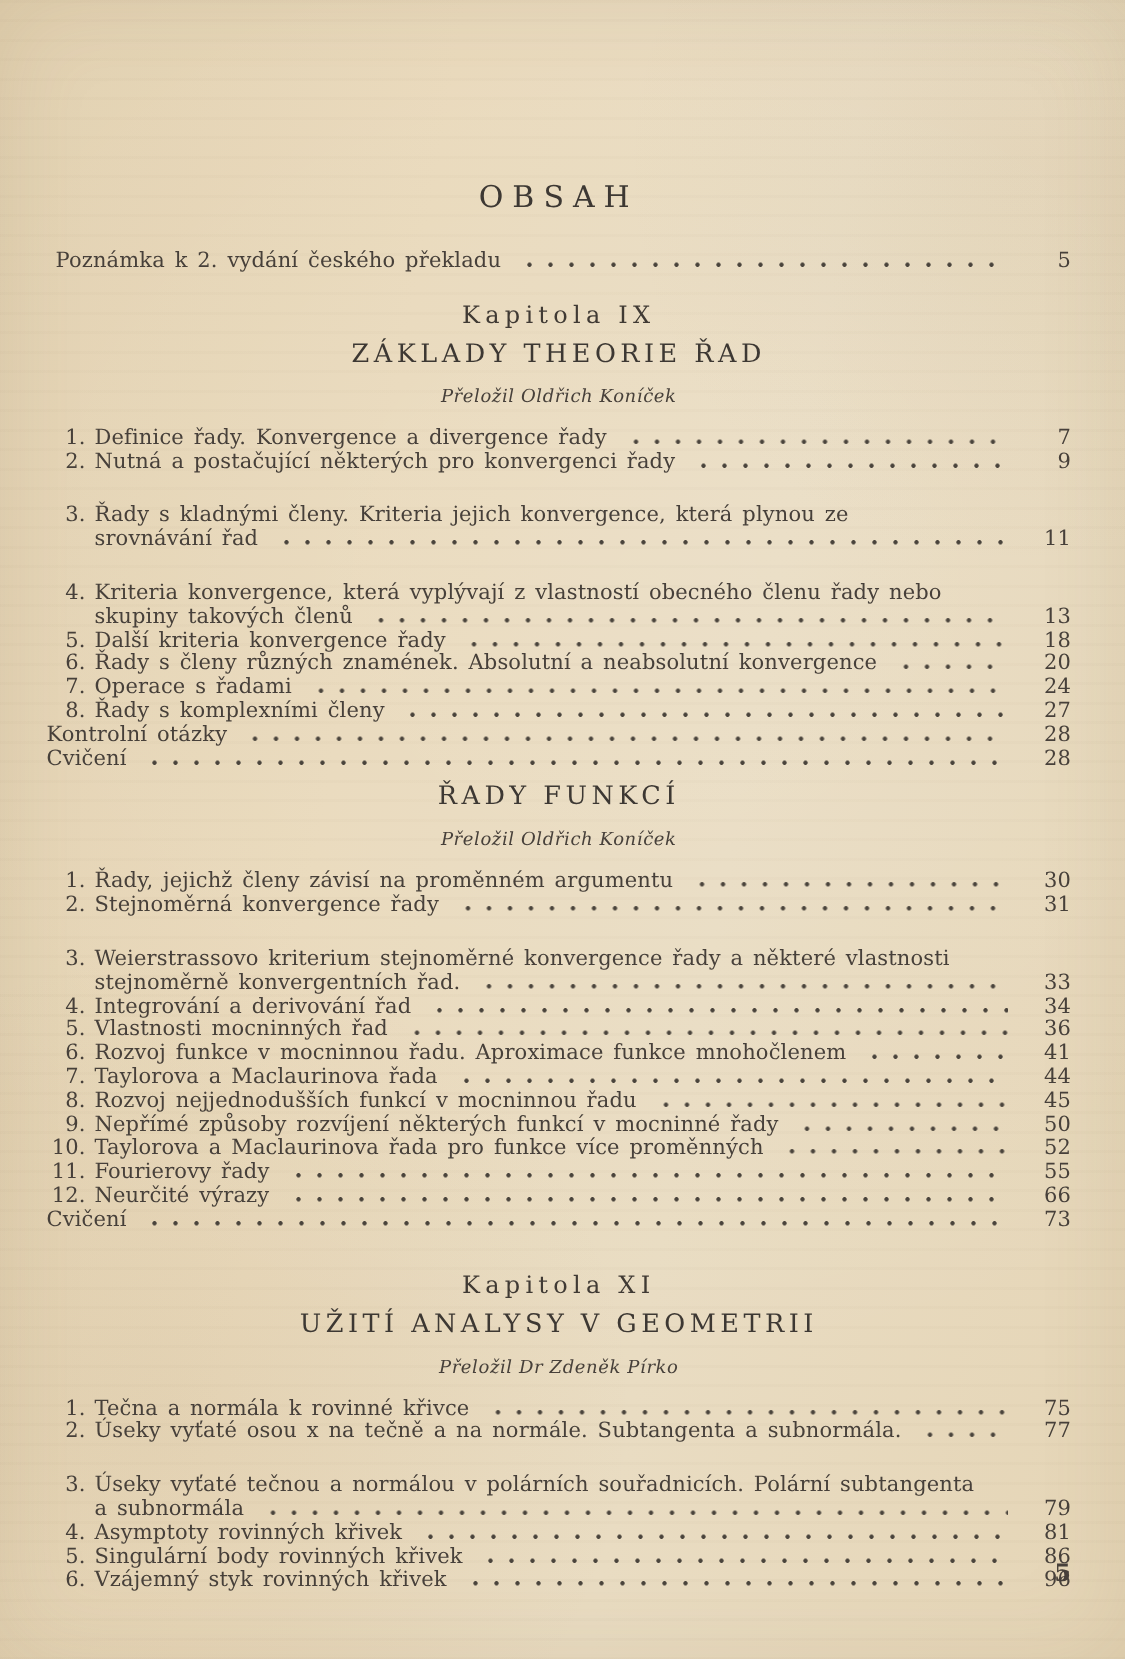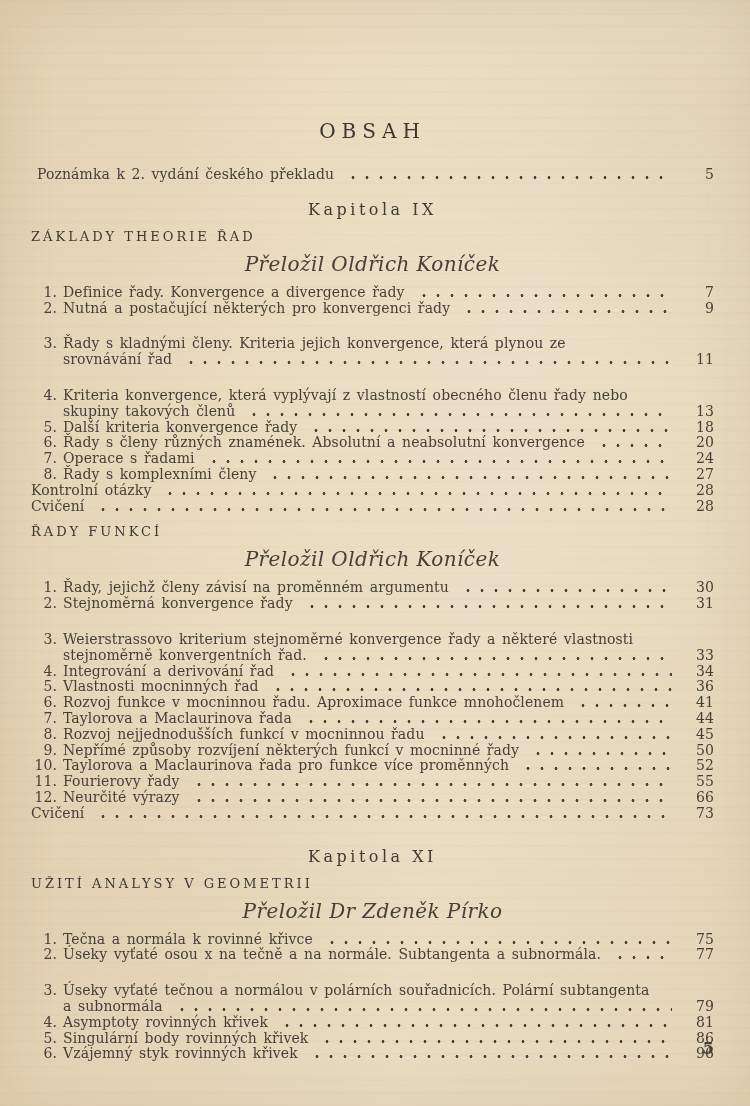--- a/index.html
+++ b/index.html
@@ -30,28 +30,29 @@
     color:#3d3833;
   }
   .preface-row { margin-top:24px; padding-left:6px; }
   .kapitola {
     text-align:center;
     font-size:16px; line-height:18px;
     letter-spacing:3.5px;
     color:#403a34;
   }
   .chapter-title {
-    font-size:13px; line-height:19px;
+    text-align:center;
+    font-size:17px; line-height:19px;
     letter-spacing:3px;
     color:#3d3833;
   }
   .translator {
     text-align:center;
     font-style:italic;
-    font-size:20px; line-height:17px;
+    font-size:12px; line-height:17px;
     letter-spacing:0.4px;
   }
   .mt-chap { margin-top:25px; }
   .mt-chap-xi { margin-top:26px; }
   .mt-kap-first { margin-top:18px; }
   .mt-title { margin-top:8px; }
   .mt-transl { margin-top:10px; }
   .entries { margin-top:12px; }
   .entries, .preface-row {
     font-size:14px; line-height:15.8px;

